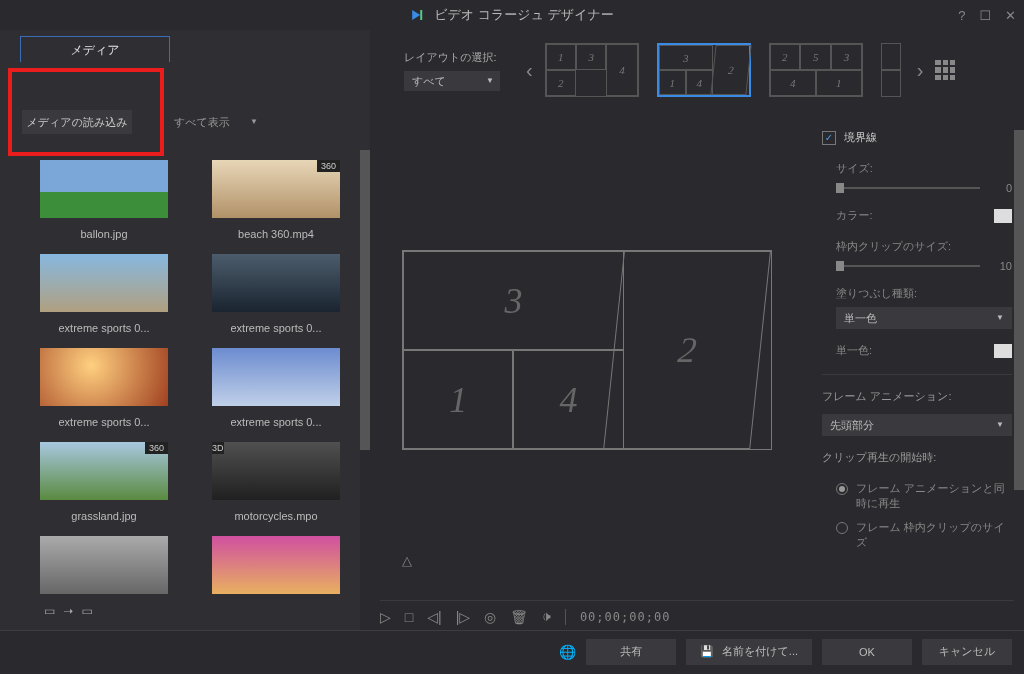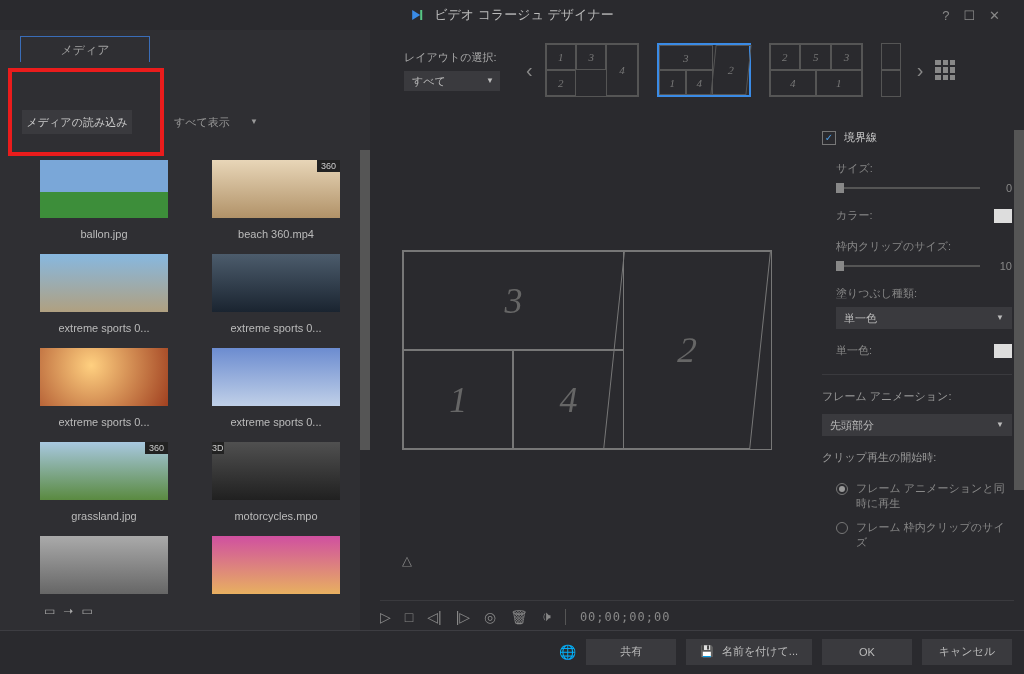--- a/index.html
+++ b/index.html
@@ -14,21 +14,21 @@
   position: relative;
 }
 
 
 .titlebar {
   height: 30px;
   background: #2a2a2e;
   display: flex;
   align-items: center;
   justify-content: space-between;
-  padding: 0 24px;
+  padding: 0 8px;
 }
 .titlebar .title-center {
   position: absolute;
   left: 50%;
   transform: translateX(-50%);
   display: flex;
   align-items: center;
   gap: 6px;
   color: #bbb;
   font-size: 13px;
@@ -49,25 +49,25 @@
 }
 
 
 .left-panel {
   width: 370px;
   background: #2f2f33;
   position: relative;
 }
 .media-tab {
   margin: 6px 0 0 20px;
-  width: 130px;
+  width: 150px;
   height: 26px;
   border: 1px solid #3a6db8;
   border-bottom: none;
-  color: #a3a3a3;
+  color: #e5e5e5;
   text-align: center;
   line-height: 26px;
   font-size: 12px;
   background: #2f2f33;
 }
 .red-highlight {
   position: absolute;
   left: 8px;
   top: 38px;
   width: 156px;

